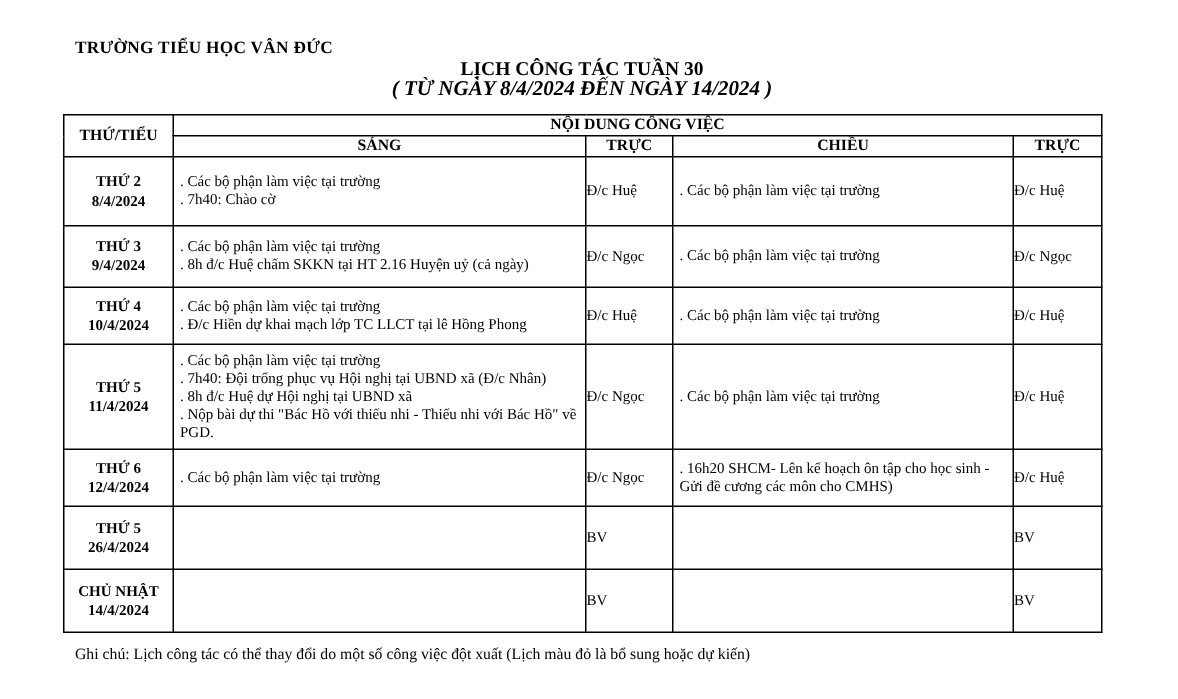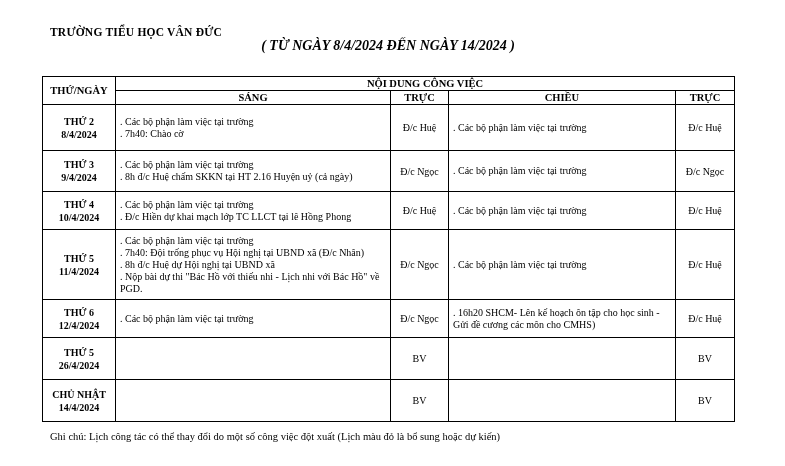--- a/index.html
+++ b/index.html
@@ -43,53 +43,54 @@
     text-align: center; padding: 1px 0;
   }
   tr.hdr1 th { height: 14px; }
   tr.hdr2 th { height: 13px; }
   td.day-cell {
     text-align: center; font-weight: bold; line-height: 13px; font-family: Liberation Serif, serif;
   }
   td.content-cell {
     text-align: left; padding: 2px 4px; line-height: 12px;
   }
-  td.duty-cell { text-align: center; }
+  td.duty-cell { }
   tr.r0 td { height: 46px; }
   tr.r1 td { height: 41px; }
   tr.r2 td { height: 38px; }
   tr.r3 td { height: 70px; }
   tr.r4 td { height: 38px; }
   tr.r5 td { height: 42px; }
   tr.r6 td { height: 42px; }
   .footer-note {
     position: absolute; left: 50px; top: 431px;
     font-size: 10.5px;
   }
 </style>
 </head>
 <body>
 
 <div class="school-name">TRƯỜNG TIỂU HỌC VÂN ĐỨC</div>
 
 <div class="title-block">
+  <div class="doc-title">LỊCH CÔNG TÁC TUẦN 30</div>
   <div class="doc-subtitle">( TỪ NGÀY 8/4/2024 ĐẾN NGÀY 14/2024 )</div>
 </div>
 
 <table class="schedule">
   <colgroup>
     <col class="c-day">
       <col class="c-morning">
       <col class="c-duty1">
       <col class="c-afternoon">
       <col class="c-duty2">
   </colgroup>
   <thead>
     <tr class="hdr1">
-      <th rowspan="2">THỨ/NGÀY</th>
+      <th rowspan="2">THỨ/TIỂU</th>
       <th colspan="4">NỘI DUNG CÔNG VIỆC</th>
     </tr>
     <tr class="hdr2">
       <th>SÁNG</th>
       <th>TRỰC</th>
       <th>CHIỀU</th>
       <th>TRỰC</th>
     </tr>
   </thead>
   <tbody>
@@ -140,21 +141,21 @@
       </tr>
       <tr class="r3">
         <td class="day-cell">
           <div>THỨ 5</div>
           <div>11/4/2024</div>
         </td>
         <td class="content-cell">
           <div>. Các bộ phận làm việc tại trường</div>
           <div>. 7h40: Đội trống phục vụ Hội nghị tại UBND xã (Đ/c Nhân)</div>
           <div>. 8h đ/c Huệ dự Hội nghị tại UBND xã</div>
-          <div>. Nộp bài dự thi "Bác Hồ với thiếu nhi - Lịch nhi với Bác Hồ" về PGD.</div>
+          <div>. Nộp bài dự thi "Bác Hồ với thiếu nhi - Thiếu nhi với Bác Hồ" về PGD.</div>
         </td>
         <td class="duty-cell">Đ/c Ngọc</td>
         <td class="content-cell">
           <div>. Các bộ phận làm việc tại trường</div>
         </td>
         <td class="duty-cell">Đ/c Huệ</td>
       </tr>
       <tr class="r4">
         <td class="day-cell">
           <div>THỨ 6</div>

